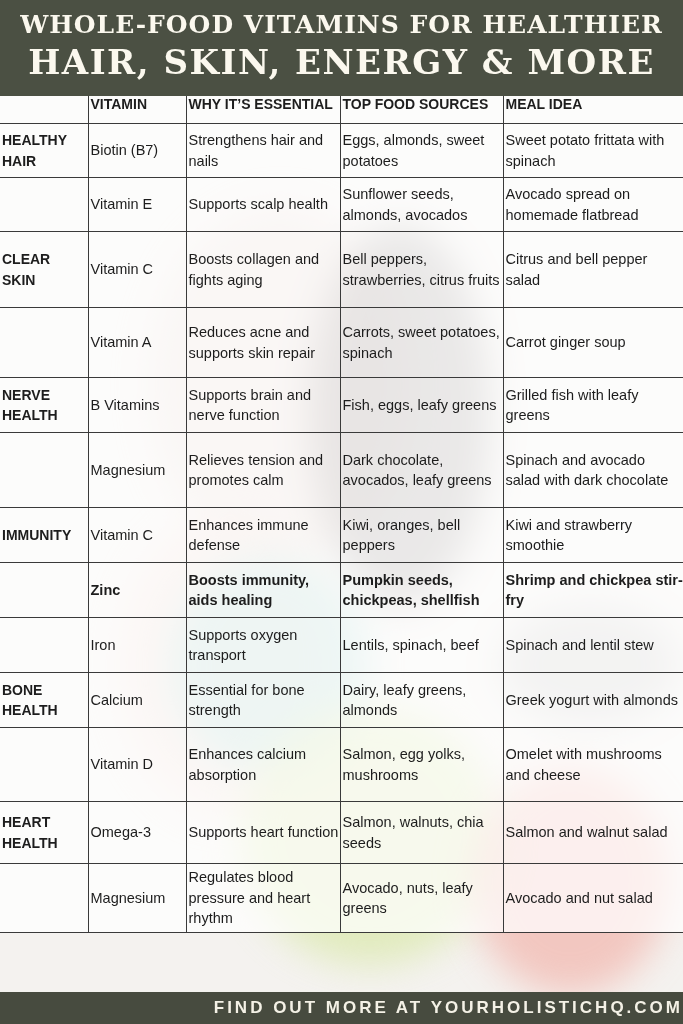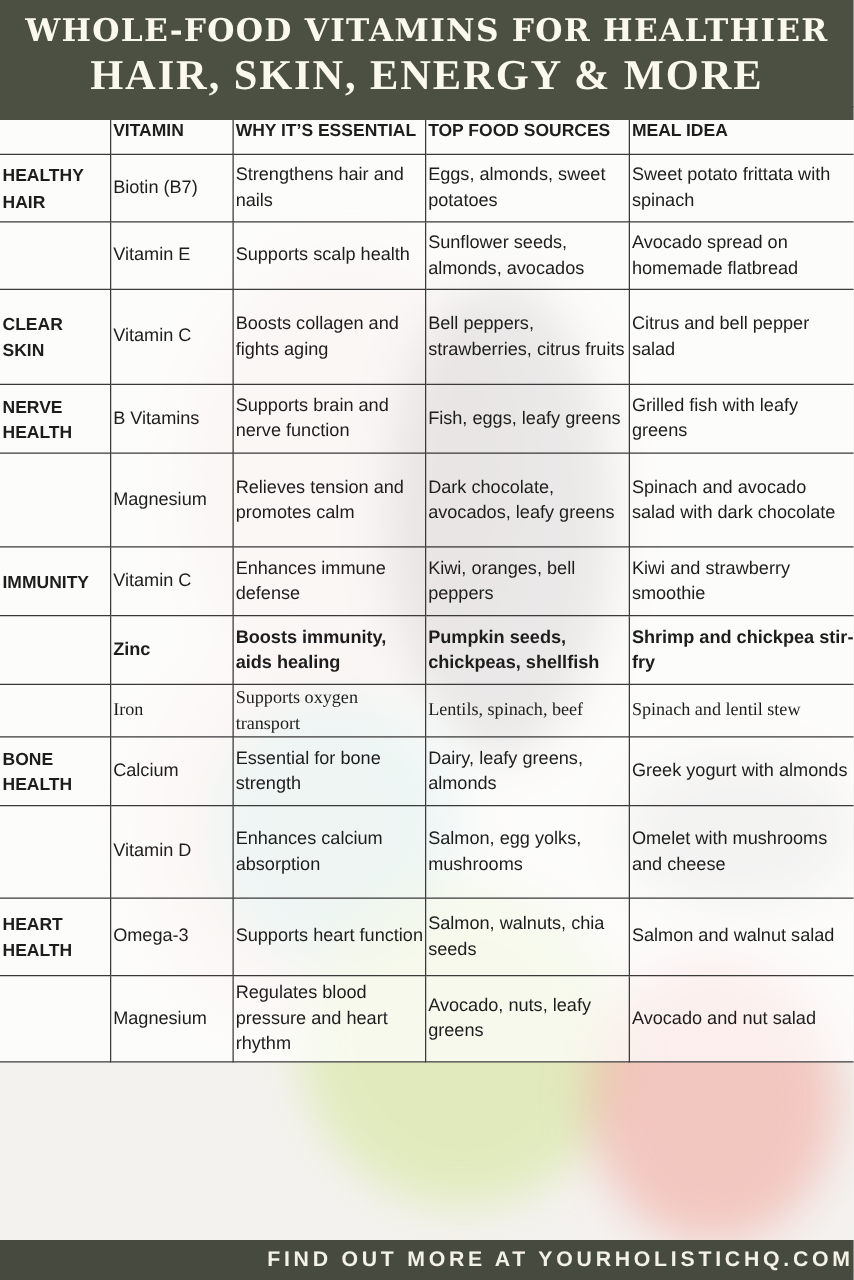--- a/index.html
+++ b/index.html
@@ -3,21 +3,21 @@
 <meta charset="utf-8">
 <style>
   html, body { margin:0; padding:0; }
   body { width:683px; height:1024px; overflow:hidden; position:relative;
          font-family:"Liberation Sans", sans-serif; background:#f4f2ef; }
   .bg { position:absolute; left:0; top:85px; width:683px; height:907px; overflow:hidden; z-index:0; }
   .bg .blob { position:absolute; border-radius:50%; filter:blur(18px); }
   .header { position:absolute; left:0; top:0; width:683px; height:96px; background:#4b5043; z-index:2;
             color:#fbf8ee; text-align:center; font-family:"DejaVu Serif", serif; font-weight:bold; }
   .header .l1 { position:absolute; top:10px; left:0; width:100%; font-size:25px; letter-spacing:1px; }
-  .header .l2 { position:absolute; top:42px; left:0; width:100%; font-size:34px; letter-spacing:1.5px;font-family:Liberation Serif, serif; }
+  .header .l2 { position:absolute; top:42px; left:0; width:100%; font-size:34px; letter-spacing:1.5px; }
   table { position:absolute; left:0; top:85px; width:683px; border-collapse:collapse; z-index:1;
           table-layout:fixed; }
   td, th { border:1.3px solid #3a3a3a; padding:0 0 0 2px; font-size:14.5px; line-height:20.5px;
            color:#1d1d1d; text-align:left; vertical-align:middle; background:rgba(255,255,255,0.72); }
   th { font-weight:bold; font-size:14px; }
   td.cat { font-weight:bold; font-size:14px; }
   tr > *:first-child { border-left:none; }
   tr > *:last-child { border-right:none; }
   .footer { position:absolute; left:0; top:992px; width:683px; height:40px; background:#474b3f; z-index:2;
             color:#f4f1e6; text-align:right; font-weight:bold; font-size:17px; letter-spacing:3px; line-height:32px; }
@@ -72,20 +72,27 @@
         <td>Sunflower seeds, almonds, avocados</td>
         <td>Avocado spread on homemade flatbread</td>
       </tr>
       <tr style="height: 76px;">
         <td class="cat">CLEAR SKIN</td>
         <td>Vitamin C</td>
         <td>Boosts collagen and fights aging</td>
         <td>Bell peppers, strawberries, citrus fruits</td>
         <td>Citrus and bell pepper salad</td>
       </tr>
+      <tr style="height: 70px;">
+        <td class="cat"></td>
+        <td>Vitamin A</td>
+        <td>Reduces acne and supports skin repair</td>
+        <td>Carrots, sweet potatoes, spinach</td>
+        <td>Carrot ginger soup</td>
+      </tr>
       <tr style="height: 55px;">
         <td class="cat">NERVE HEALTH</td>
         <td>B Vitamins</td>
         <td>Supports brain and nerve function</td>
         <td>Fish, eggs, leafy greens</td>
         <td>Grilled fish with leafy greens</td>
       </tr>
       <tr style="height: 75px;">
         <td class="cat"></td>
         <td>Magnesium</td>
@@ -100,21 +107,21 @@
         <td>Kiwi, oranges, bell peppers</td>
         <td>Kiwi and strawberry smoothie</td>
       </tr>
       <tr style="height: 55px; font-weight: bold;">
         <td class="cat"></td>
         <td>Zinc</td>
         <td>Boosts immunity, aids healing</td>
         <td>Pumpkin seeds, chickpeas, shellfish</td>
         <td>Shrimp and chickpea stir-fry</td>
       </tr>
-      <tr style="height: 42px; font-family: Liberation Serif, serif;">
+      <tr style="height: 55px;">
         <td class="cat"></td>
         <td>Iron</td>
         <td>Supports oxygen transport</td>
         <td>Lentils, spinach, beef</td>
         <td>Spinach and lentil stew</td>
       </tr>
       <tr style="height: 55px;">
         <td class="cat">BONE HEALTH</td>
         <td>Calcium</td>
         <td>Essential for bone strength</td>

